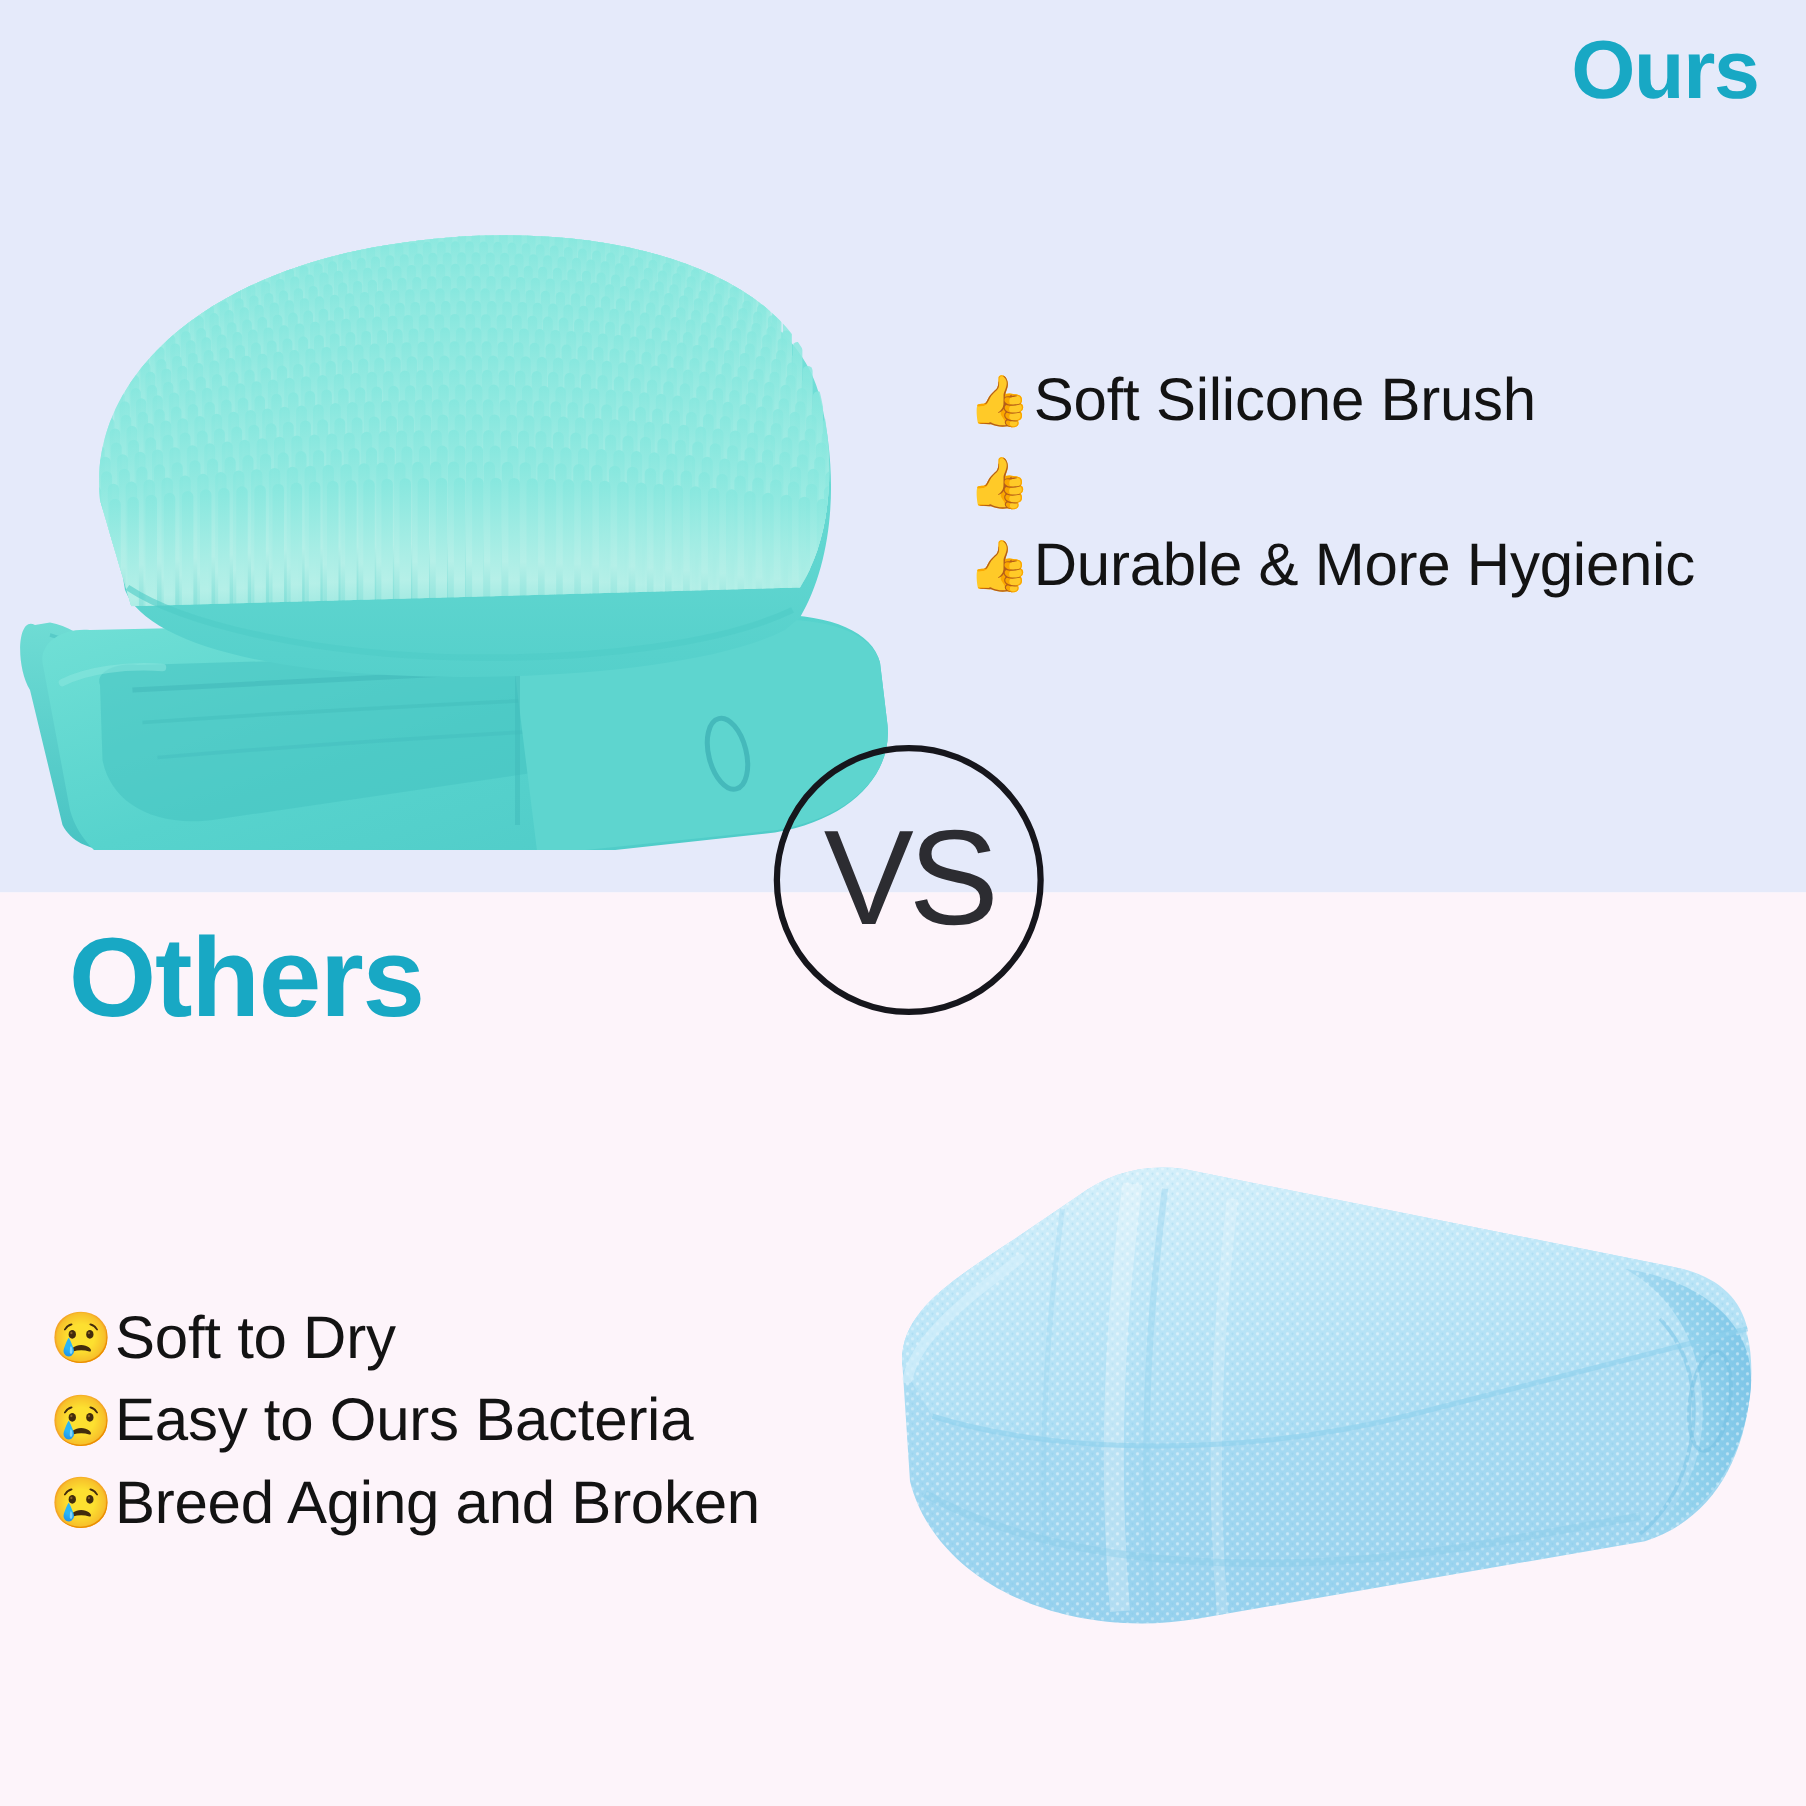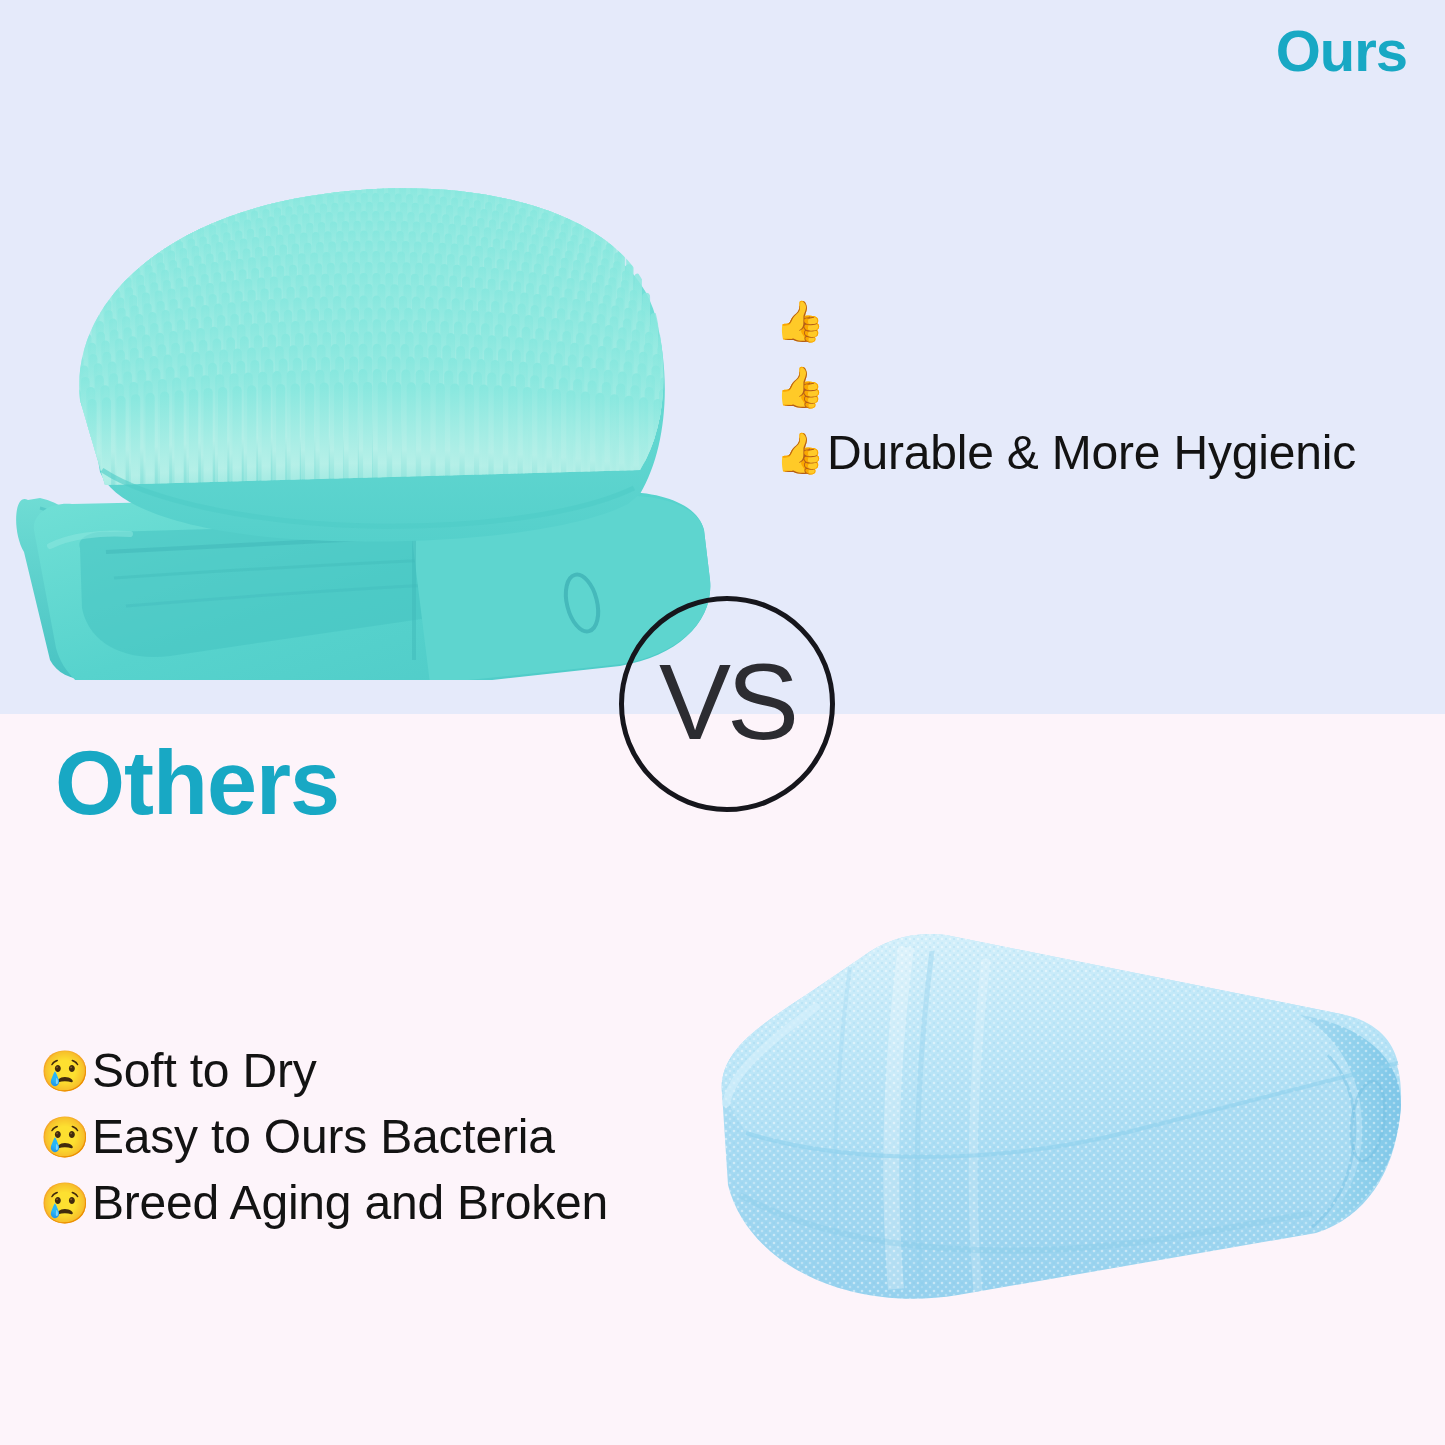--- a/index.html
+++ b/index.html
@@ -39,21 +39,21 @@
   .heading {
     position: absolute;
     font-weight: bold;
     letter-spacing: -1px;
     white-space: nowrap;
     line-height: 1;
   }
   #ours-heading {
     right: 38px;
     top: 22px;
-    font-size: 58px;
+    font-size: 66px;
     margin-left: 41px;
   }
   #others-heading {
     left: 55px;
     top: 738px;
     font-size: 90px;
   }
 
   
   .feature-list {
@@ -1356,20 +1356,21 @@
 
       <path d="M92 370 C 140 402, 250 424, 360 426 C 470 428, 570 414, 624 388" fill="none" stroke="#4fcbc6" stroke-width="5" opacity="0.6"></path>
 
       <path d="M40 446 C 60 436, 90 432, 120 434" fill="none" stroke="#8ee8e0" stroke-width="6" opacity="0.5" stroke-linecap="round"></path>
     </svg>
   </div>
 
   <ul class="feature-list" id="ours-list">
     <li class="feature-item">
       <span class="feature-bullet">👍</span>
+      <span class="feature-text">Soft Silicone Brush</span>
     </li>
     <li class="feature-item">
       <span class="feature-bullet">👍</span>
     </li>
     <li class="feature-item">
       <span class="feature-bullet">👍</span>
       <span class="feature-text">Durable &amp; More Hygienic</span>
     </li>
   </ul>
 

